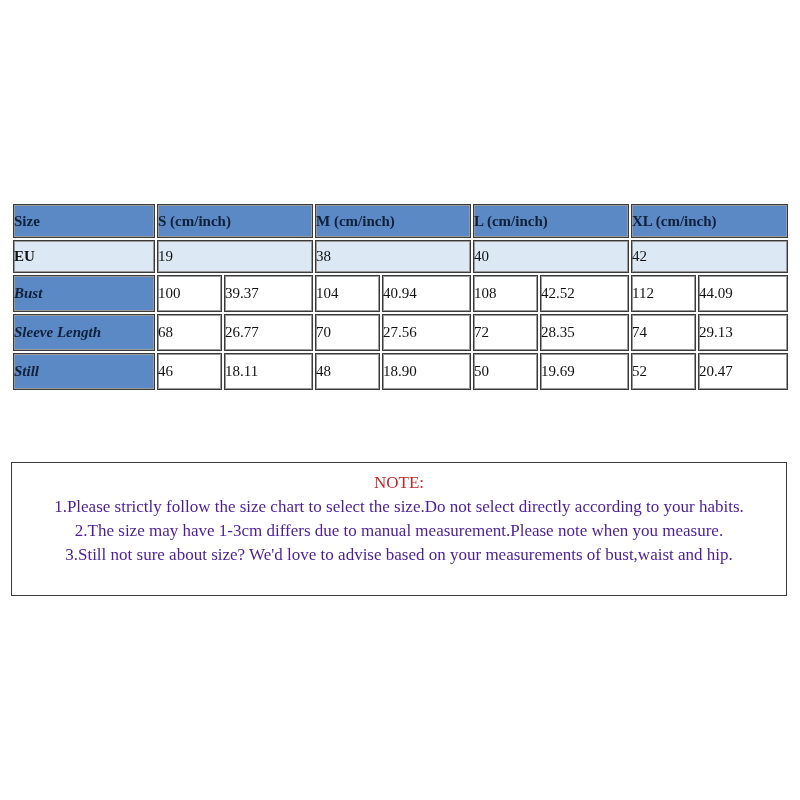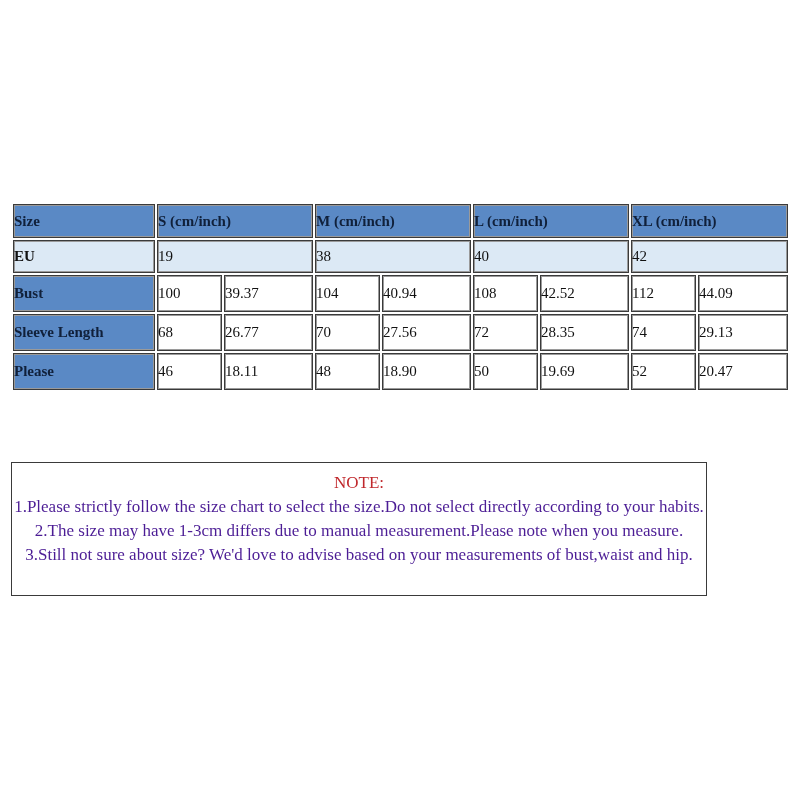--- a/index.html
+++ b/index.html
@@ -6,23 +6,23 @@
     body { width: 800px; height: 800px; position: relative; overflow: hidden;
       font-family: "Liberation Serif", "DejaVu Serif", serif; color: #111; }
     .chart { position: absolute; left: 11px; top: 202px; width: 779px; }
     table.grid { border-collapse: separate; border-spacing: 2px; width: 779px; margin: 0;
       background: #ffffff; table-layout: fixed; }
     table.grid td { border: 1px solid #3a3a3a; text-align: left; padding: 0;
       font-size: 15px; box-shadow: inset 0 0 0 1px #9a9a9a; }
     td.hdr { background: #5a89c5; font-weight: bold; font-size: 14px; color: #10203a; height: 32px; }
     td.rowlab-light { background: #dce9f5; font-weight: bold; font-size: 15px; height: 31px; }
     td.val-light { background: #dce9f5; height: 31px; }
-    td.rowlab-blue { background: #5a89c5; font-weight: bold; font-size: 14px; color: #10203a; height: 35px; }
+    td.rowlab-blue { background: #5a89c5; font-weight: bold; font-size: 14px; color: #10203a; height: 35px; font-style: italic; }
     td.val { background: #ffffff; height: 35px; }
-    .note { position: absolute; left: 11px; top: 462px; width: 696px; height: 134px;
+    .note { position: absolute; left: 11px; top: 462px; width: 776px; height: 134px;
       border: 1px solid #3a3a3a; background: #fff; text-align: center; box-sizing: border-box; }
     .note .title { color: #c0282c; font-size: 17px; margin-top: 8px; line-height: 24px; }
     .note .line { font-size: 17px; line-height: 24px; color: #4c1d95; white-space: nowrap; }
   </style>
 </head>
 <body>
 
 <div class="chart">
   <table class="grid">
     <colgroup>
@@ -67,21 +67,21 @@
       <td class="val">68</td>
       <td class="val">26.77</td>
       <td class="val">70</td>
       <td class="val">27.56</td>
       <td class="val">72</td>
       <td class="val">28.35</td>
       <td class="val">74</td>
       <td class="val">29.13</td>
     </tr>
     <tr>
-      <td class="rowlab-blue">Please</td>
+      <td class="rowlab-blue">Still</td>
       <td class="val">46</td>
       <td class="val">18.11</td>
       <td class="val">48</td>
       <td class="val">18.90</td>
       <td class="val">50</td>
       <td class="val">19.69</td>
       <td class="val">52</td>
       <td class="val">20.47</td>
     </tr>
   </tbody>

